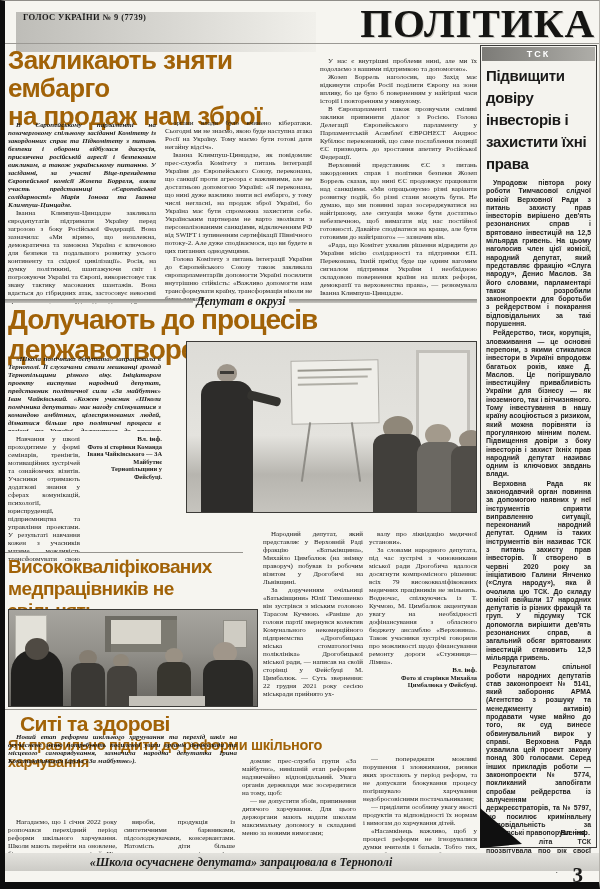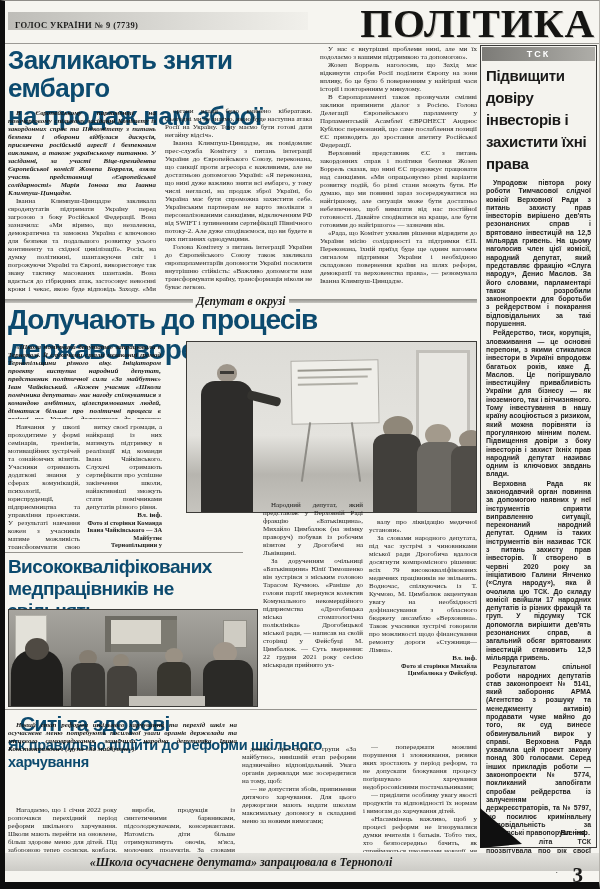--- a/index.html
+++ b/index.html
@@ -2,29 +2,29 @@
 <html><head>
 <meta charset="utf-8">
 <style>
   html,body{margin:0;padding:0;background:#888;}
   .page{position:relative;width:600px;height:889px;margin:0 auto;background:#f6f5f0;
     box-sizing:border-box;border-left:5px solid #0e0e0e;border-bottom:7px solid #0e0e0e;
     border-top:1px solid #8f8d88;border-right:1px solid #b6b4ae;overflow:hidden;
     color:#1a1a19;font-family:"Liberation Serif",serif;}
   .abs{position:absolute;}
   
-  .masthead{left:3px;top:11px;width:300px;height:18px;background:linear-gradient(90deg,#bebdb8,#edecе7 70%,#f3f2ed);
-    background:linear-gradient(90deg,#bebdb8,#f1f0eb);padding:8px 7px;box-sizing:border-box;}
+  .masthead{left:11px;top:11px;width:300px;height:40px;background:linear-gradient(90deg,#bebdb8,#edecе7 70%,#f3f2ed);
+    background:linear-gradient(90deg,#bebdb8,#f1f0eb);padding:0 7px;box-sizing:border-box;}
   .masthead div{font-weight:bold;font-size:8.5px;line-height:11px;letter-spacing:.4px;}
   .section-title{right:4px;top:-2px;font-weight:bold;font-size:41px;letter-spacing:1px;
     font-family:"Liberation Serif",serif;color:#151513;text-shadow:1px 1px 0 #c9c7c1;}
   .header-rule{left:0;top:42px;width:595px;height:1px;background:#9b9994;}
   
-  .hl{font-family:"Liberation Sans",sans-serif;font-weight:bold;color:#0c4a6e;letter-spacing:-.6px;}
-  .bodycol{font-size:7px;line-height:8px;text-align:justify;overflow:hidden;}
+  .hl{font-family:"Liberation Sans",sans-serif;font-weight:bold;color:#a16207;letter-spacing:-.6px;}
+  .bodycol{font-size:7px;line-height:8px;text-align:justify;overflow:hidden;margin-top:12px;}
   .bodycol p{margin:0;text-indent:8px;}
   .lead{font-weight:bold;font-style:italic;}
   .byline{font-weight:bold;text-align:right;text-indent:0 !important;}
   .credit{font-weight:bold;text-align:right;font-size:6.4px;line-height:7.4px;text-indent:0 !important;}
   
   .kicker{left:0;top:294px;width:472px;display:flex;align-items:center;gap:4px;}
   .kicker .bar{flex:1;height:4px;background:linear-gradient(#8f8e89,#c6c5c0);}
   .kicker .ktext{font-weight:bold;font-style:italic;font-size:11.5px;white-space:nowrap;}
   
   .rule{background:#96948f;height:1px;}
@@ -89,21 +89,20 @@
   </div>
 
   <div class="abs hl" style="left:3px;top:304px;width:470px;font-size:28px;line-height:30px;letter-spacing:-1px;">Долучають до процесів державотворення</div>
   <div class="abs bodycol" style="left:3px;top:342px;width:153px;height:76px;">
     <p class="lead" style="text-indent:8px;">«Школа помічника депутата» запрацювала в Тернополі. Її слухачами стали мешканці громад Тернопільщини різного віку. Ініціатором проекту виступив народний депутат, представник політичної сили «За майбутнє» Іван Чайківський. «Кожен учасник «Школи помічника депутата» має нагоду спілкуватися з командою амбітних, цілеспрямованих людей, дізнатися більше про політичні процеси в регіоні та Україні, долучитися до процесу державотворення», — наголошував парламентарій під час першої зустрічі слухачів.</p>
   </div>
   <div class="abs bodycol" style="left:3px;top:422px;width:72px;height:126px;">
     <p>Навчання у школі проходитиме у формі семінарів, тренінгів, мотиваційних зустрічей та ознайомчих візитів. Учасники отримають додаткові знання у сферах комунікацій, психології, юриспруденції, підприємництва та управління проектами. У результаті навчання кожен з учасників матиме можливість трансформувати свою ідею в проект роз-</p>
   </div>
   <div class="abs bodycol" style="left:81px;top:422px;width:76px;height:126px;">
-    <p>витку своєї громади, а найкращі із них матимуть підтримку в реалізації від команди Івана Чайківського. Слухачі отримають сертифікати про успішне закінчення школи, найактивніші зможуть стати помічниками депутатів різного рівня.</p>
     <p class="byline">Вл. інф.</p>
     <p class="credit">Фото зі сторінки Команда Івана Чайківського — ЗА Майбутнє Тернопільщини у Фейсбуці.</p>
   </div>
 
   <div class="abs photo" style="left:181px;top:340px;width:291px;height:172px;background:linear-gradient(#dddcd7 0%,#e4e3de 55%,#b7b5af 78%,#c6c4be 100%);">
     <div class="ph" style="right:6px;top:8px;width:54px;height:128px;background:#e9e8e3;border:3px solid #c2c0ba;box-sizing:border-box;"></div>
     <div class="ph" style="left:104px;top:18px;width:86px;height:62px;background:#efeee9;border:1px solid #adaba5;transform:rotate(-1deg);">
       <div style="margin:8px 6px 0 6px;height:2px;background:#9a988f;"></div>
       <div style="margin:5px 10px 0 6px;height:2px;background:#b0aea6;"></div>
       <div style="margin:5px 20px 0 6px;height:2px;background:#b0aea6;"></div>
@@ -138,21 +137,21 @@
     <div class="ph" style="left:62px;top:53px;width:34px;height:45px;background:#3a3834;border-radius:10px 10px 0 0;"></div>
     <div class="ph" style="left:104px;top:44px;width:16px;height:14px;border-radius:50%;background:#8f877a;"></div>
     <div class="ph" style="left:98px;top:56px;width:30px;height:42px;background:#45423d;border-radius:9px 9px 0 0;"></div>
     <div class="ph" style="left:156px;top:38px;width:18px;height:16px;border-radius:50%;background:#9a9184;"></div>
     <div class="ph" style="left:148px;top:52px;width:34px;height:46px;background:#38362f;border-radius:10px 10px 0 0;"></div>
     <div class="ph" style="left:204px;top:32px;width:24px;height:22px;border-radius:50%;background:#a0968a;"></div>
     <div class="ph" style="left:194px;top:50px;width:50px;height:48px;background:#2b2a27;border-radius:14px 14px 0 0;"></div>
     <div class="ph" style="left:120px;bottom:0;width:76px;height:10px;background:#c4c1b9;"></div>
   </div>
 
-  <div class="abs bodycol" style="left:258px;top:500px;width:100px;height:242px;">
+  <div class="abs bodycol" style="left:258px;top:517px;width:100px;height:242px;">
     <p>Народний депутат, який представляє у Верховній Раді фракцію «Батьківщина», Михайло Цимбалюк (на знімку праворуч) побував із робочим візитом у Дрогобичі на Львівщині.</p>
     <p>За дорученням очільниці «Батьківщини» Юлії Тимошенко він зустрівся з міським головою Тарасом Кучмою. «Раніше до голови партії звернувся колектив Комунального некомерційного підприємства «Дрогобицька міська стоматологічна поліклініка» Дрогобицької міської ради, — написав на своїй сторінці у Фейсбуці М. Цимбалюк. — Суть звернення: 22 грудня 2021 року сесією міськради прийнято ух-</p>
   </div>
   <div class="abs bodycol" style="left:364px;top:517px;width:108px;height:188px;">
     <p>валу про ліквідацію медичної установи».</p>
     <p>За словами народного депутата, під час зустрічі з чиновниками міської ради Дрогобича вдалося досягнути компромісного рішення: всіх 79 висококваліфікованих медичних працівників не звільнять. Водночас, спілкуючись із Т. Кучмою, М. Цимбалюк акцентував увагу на необхідності дофінансування з обласного бюджету ансамблю «Верховина». Також учасники зустрічі говорили про можливості щодо фінансування ремонту дороги «Стужниця—Лімна».</p>
     <p class="byline">Вл. інф.</p>
     <p class="credit">Фото зі сторінки Михайла Цимбалюка у Фейсбуці.</p>
   </div>
 

